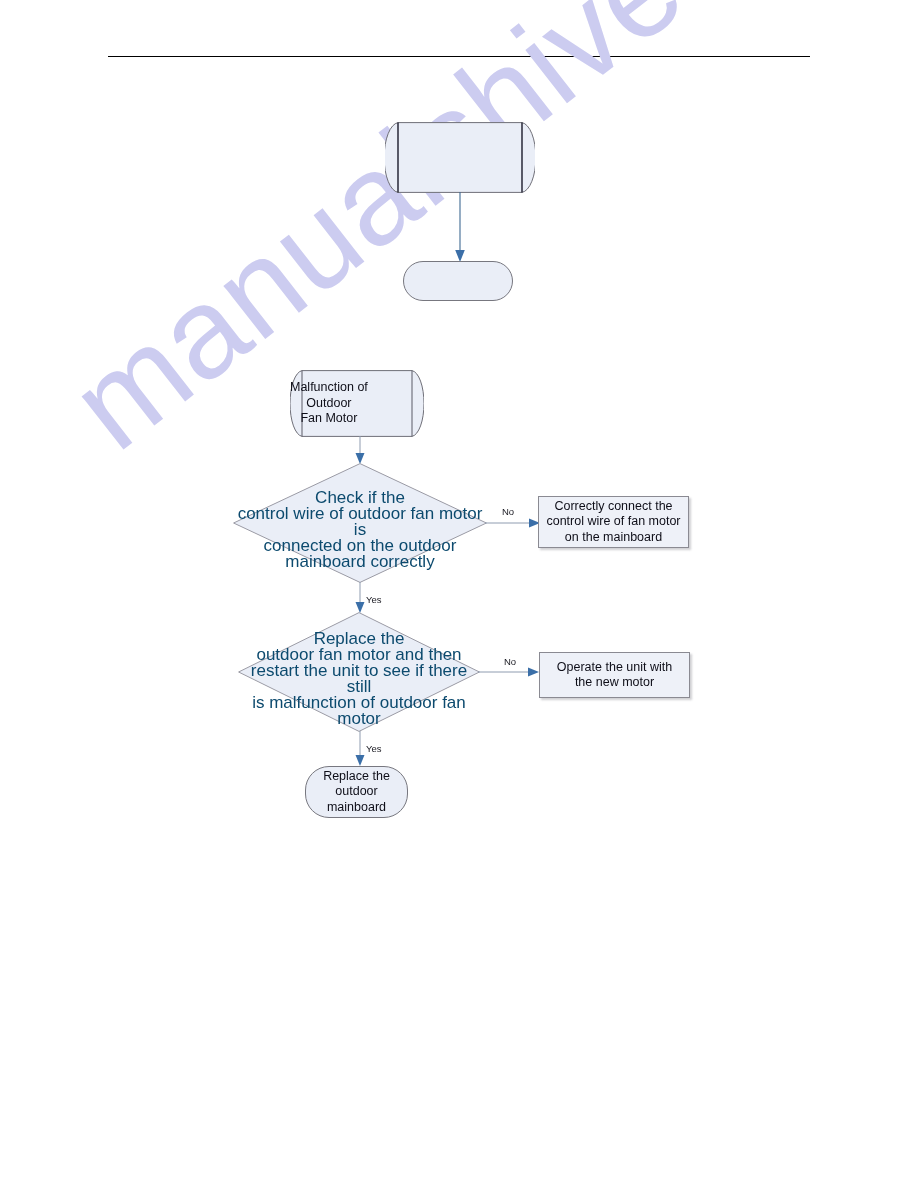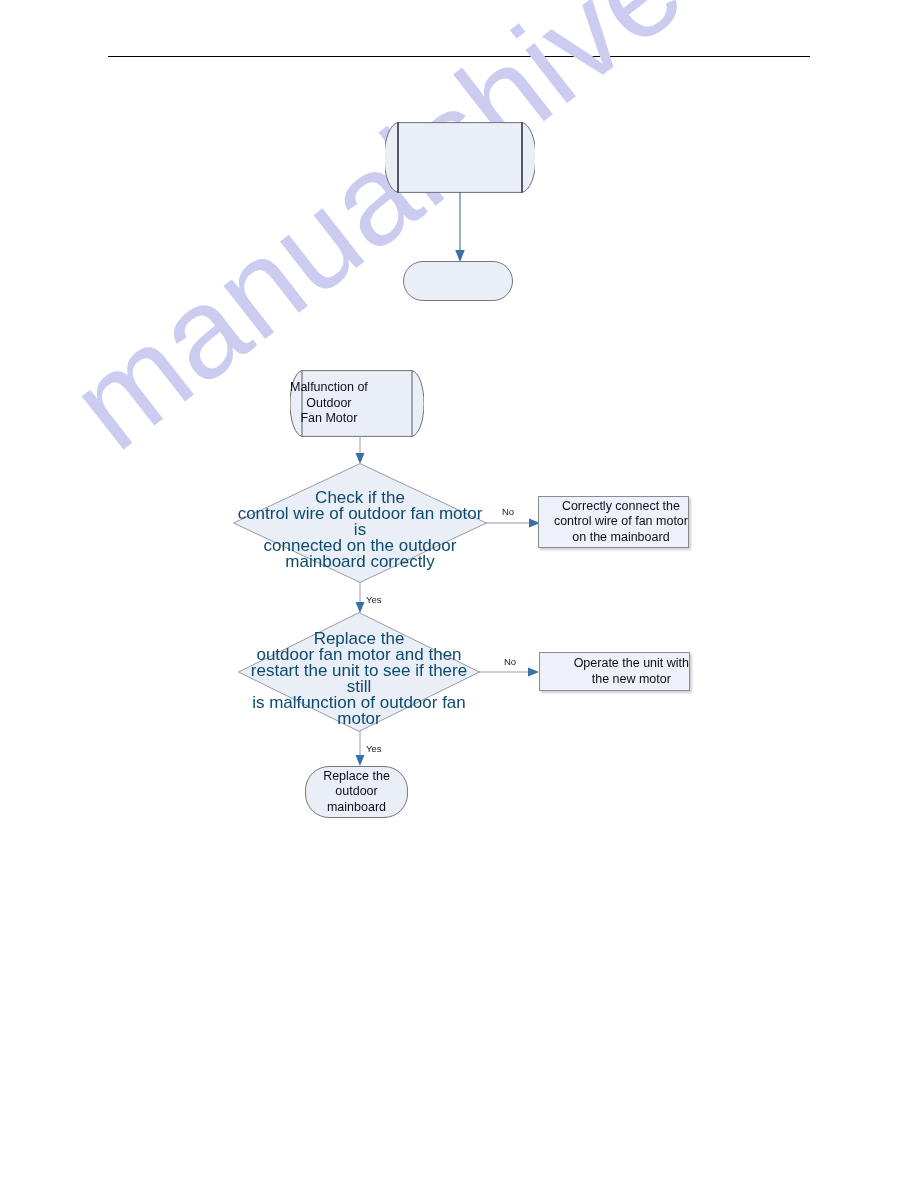--- a/index.html
+++ b/index.html
@@ -90,21 +90,21 @@
   
   .procbox {
     position: absolute;
     z-index: 2;
     box-sizing: border-box;
     background: #eef1f8;
     border: 1px solid #8a8a92;
     box-shadow: 2px 2px 2px rgba(120,120,130,0.35);
     display: flex;
     align-items: center;
-    justify-content: flex-end;
+    justify-content: center;
   }
 
   
   .diamond {
     position: absolute;
     z-index: 2;
   }
   .diamond .dia-svg {
     position: absolute;
     left: 0;
@@ -220,21 +220,21 @@
 is malfunction of outdoor fan
 motor</div>
   </div>
 
   <svg class="conn" style="left:478px; top:661px; width:62px; height:22px;" viewBox="0 0 62 22">
     <line x1="0" y1="11" x2="52" y2="11" stroke="#8f9cb0" stroke-width="1"></line>
     <polygon points="50,6.5 50,15.5 61,11" fill="#3b6fa8"></polygon>
   </svg>
   <div class="edge-label" style="left:504px; top:656px;">No</div>
 
-  <div class="procbox" style="left:539px; top:652px; width:151px; height:39px;">
+  <div class="procbox" style="left:539px; top:652px; width:151px; height:46px;">
     <div class="shape-text">Operate the unit with
 the new motor</div>
   </div>
 
   <svg class="conn" style="left:350px; top:731px; width:20px; height:38px;" viewBox="0 0 20 38">
     <line x1="10" y1="0" x2="10" y2="26" stroke="#8f9cb0" stroke-width="1"></line>
     <polygon points="5.5,24 14.5,24 10,35" fill="#3b6fa8"></polygon>
   </svg>
   <div class="edge-label" style="left:366px; top:743px;">Yes</div>
 

